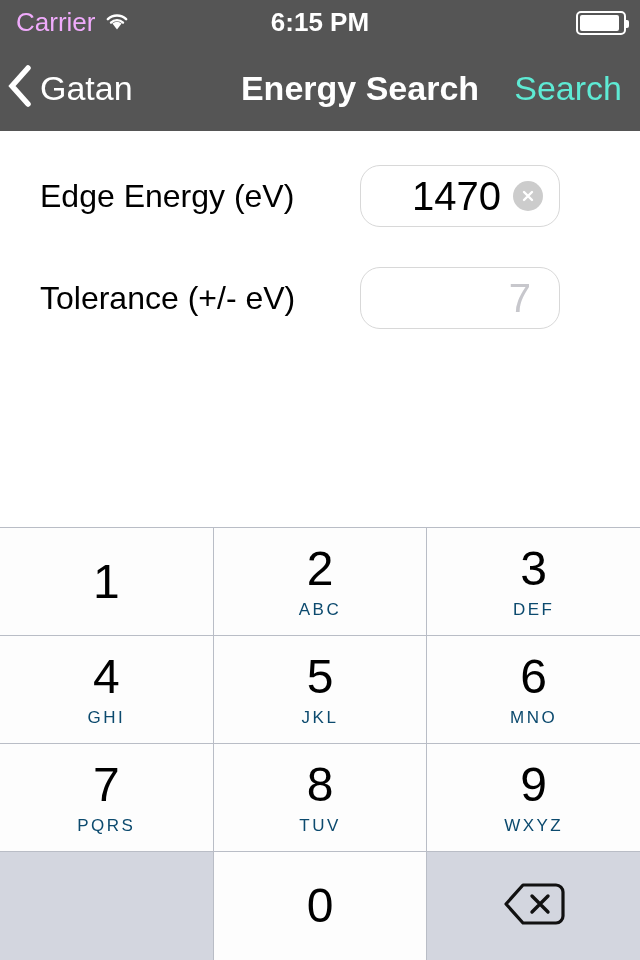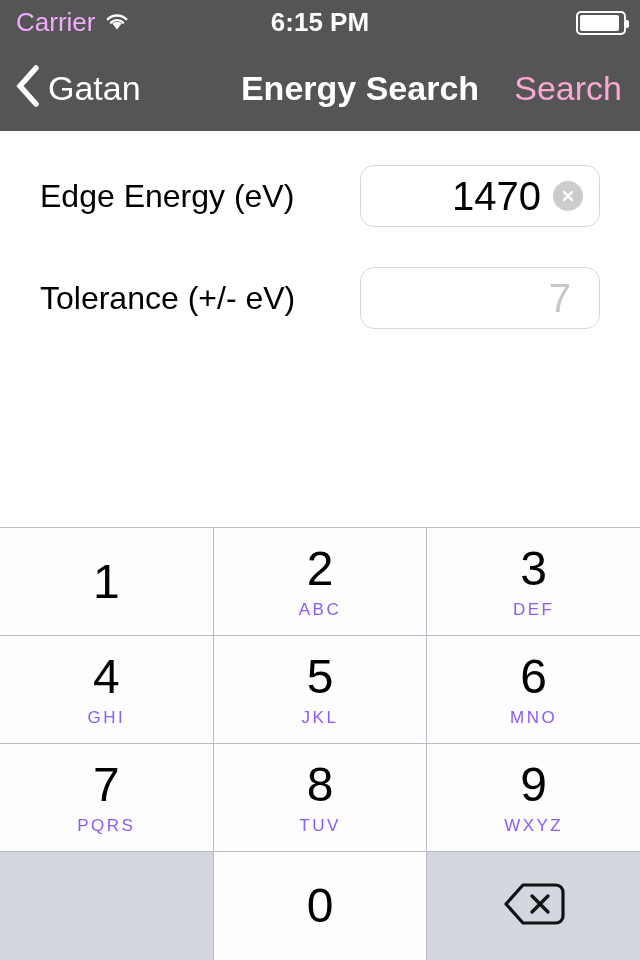--- a/index.html
+++ b/index.html
@@ -93,21 +93,21 @@
   
   .nav-bar {
     position: absolute;
     top: 45px; left: 0;
     width: 640px;
     height: 86px;
     background: #555555;
   }
   .nav-back {
     position: absolute;
-    left: 14px; top: 0;
+    left: 6px; top: 0;
     height: 86px;
     display: flex;
     align-items: center;
     gap: 8px;
     cursor: pointer;
   }
   .chevron-left { display: block; }
   .nav-back-label {
     font-size: 34px;
     color: #ffffff;
@@ -125,21 +125,21 @@
     color: #ffffff;
     padding-left: 40px;
   }
   .nav-action {
     position: absolute;
     right: 18px; top: 0;
     height: 86px;
     display: flex;
     align-items: center;
     font-size: 34px;
-    color: #f9a8d4;
+    color: #5eead4;
     cursor: pointer;
   }
 
   
   .form-area {
     position: absolute;
     top: 131px; left: 0;
     width: 640px;
     height: 396px;
     background: #ffffff;
@@ -158,25 +158,25 @@
   .field-label {
     position: absolute;
     left: 40px;
     font-size: 32px;
     color: #000000;
     white-space: nowrap;
   }
   .text-field {
     position: absolute;
     left: 360px;
-    width: 240px;
+    width: 200px;
     height: 62px;
     background: #ffffff;
     border: 1px solid #d8d8d8;
-    border-radius: 14px;
+    border-radius: 20px;
     box-sizing: border-box;
     display: flex;
     align-items: center;
     justify-content: flex-end;
     cursor: text;
   }
   .field-value {
     font-size: 40px;
     color: #000000;
     padding-right: 6px;
@@ -259,21 +259,21 @@
   .key.blank { background: #d3d6df; cursor: default; }
   .key.delete { background: #d3d6df; }
   .key-digit {
     font-size: 48px;
     color: #000000;
     line-height: 1;
     font-weight: 400;
   }
   .key-letters {
     font-size: 17px;
-    color: #8b5cf6;
+    color: #0c4a6e;
     letter-spacing: 2.5px;
     margin-top: 8px;
     line-height: 1;
   }
   .key-digit.solo { margin-top: 0; }
   .delete-icon { display: block; }
 </style>
 </head>
 <body>
 

